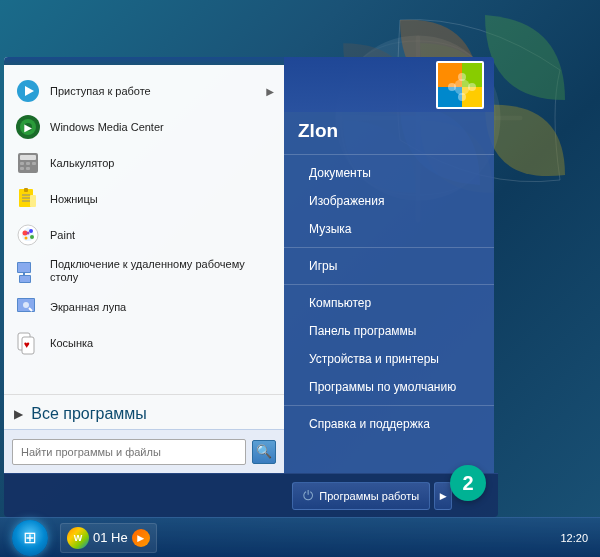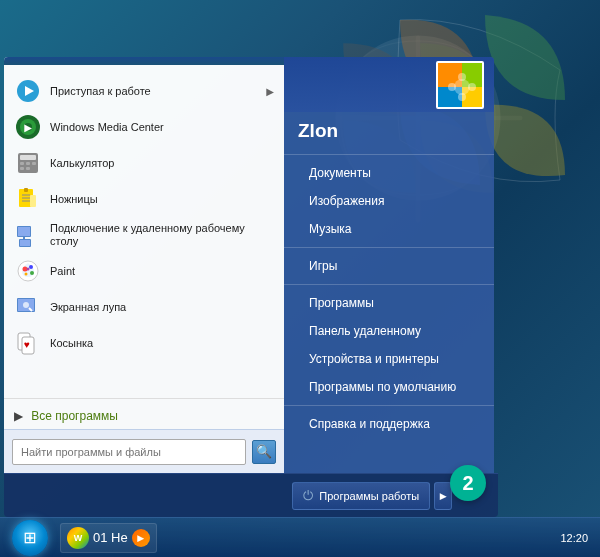--- a/index.html
+++ b/index.html
@@ -383,48 +383,48 @@
             <rect x="14" y="8" width="6" height="12" rx="1" fill="#ffee88"></rect>
           </svg>
         </div>
         <span class="program-label">Ножницы</span>
       </div>
 
 
       <div class="program-item">
         <div class="program-icon">
           <svg width="24" height="24" viewBox="0 0 24 24">
-            <rect x="1" y="3" width="14" height="11" rx="1" fill="#5588cc"></rect>
-            <rect x="2" y="4" width="12" height="9" fill="#88aaee"></rect>
-            <rect x="3" y="16" width="12" height="8" rx="1" fill="#5588cc"></rect>
-            <rect x="4" y="17" width="10" height="6" fill="#88aaee"></rect>
-            <line x1="8" y1="14" x2="8" y2="16" stroke="#5588cc" stroke-width="2"></line>
-          </svg>
-        </div>
-        <span class="program-label" style="font-size:11px;line-height:1.2;">Подключение к удаленному рабочему столу</span>
-      </div>
-
-      <div class="program-item">
-        <div class="program-icon">
-          <svg width="24" height="24" viewBox="0 0 24 24">
             <circle cx="12" cy="12" r="10" fill="white" stroke="#ccc"></circle>
             <path d="M12,4 Q18,8 18,12 Q18,18 12,18 Q6,18 6,12 Q6,8 12,4" fill="#e8f4ff"></path>
             <circle cx="9" cy="10" r="2.5" fill="#ff4444"></circle>
             <circle cx="15" cy="8" r="2" fill="#4444ff"></circle>
             <circle cx="16" cy="14" r="2" fill="#44aa44"></circle>
             <circle cx="10" cy="15" r="1.5" fill="#ffaa00"></circle>
             <circle cx="12" cy="10" r="1.5" fill="#aa44aa"></circle>
           </svg>
         </div>
         <span class="program-label">Paint</span>
       </div>
 
       <div class="program-item">
         <div class="program-icon">
           <svg width="24" height="24" viewBox="0 0 24 24">
+            <rect x="1" y="3" width="14" height="11" rx="1" fill="#5588cc"></rect>
+            <rect x="2" y="4" width="12" height="9" fill="#88aaee"></rect>
+            <rect x="3" y="16" width="12" height="8" rx="1" fill="#5588cc"></rect>
+            <rect x="4" y="17" width="10" height="6" fill="#88aaee"></rect>
+            <line x1="8" y1="14" x2="8" y2="16" stroke="#5588cc" stroke-width="2"></line>
+          </svg>
+        </div>
+        <span class="program-label" style="font-size:11px;line-height:1.2;">Подключение к удаленному рабочему столу</span>
+      </div>
+
+      <div class="program-item">
+        <div class="program-icon">
+          <svg width="24" height="24" viewBox="0 0 24 24">
             <rect x="1" y="3" width="18" height="14" rx="1" fill="#5588cc"></rect>
             <rect x="2" y="4" width="16" height="12" fill="#88aaee"></rect>
             <circle cx="10" cy="10" r="3" fill="white" opacity="0.7"></circle>
             <line x1="13" y1="13" x2="16" y2="16" stroke="white" stroke-width="2"></line>
           </svg>
         </div>
         <span class="program-label">Экранная лупа</span>
       </div>
 
       <div class="program-item">
@@ -437,21 +437,21 @@
         </div>
         <span class="program-label">Косынка</span>
       </div>
 
     </div>
 
     <div class="divider"></div>
 
     <div class="all-programs">
       <span style="font-size:12px; color:#444;">▶</span>
-      <span style="font-size:12px; color:#4d7c0f;">Все программы</span>
+      <span style="font-size:16px; color:#0c4a6e;">Все программы</span>
     </div>
 
     <div class="search-bar" style="background:rgba(180,200,240,0.25); border-top:1px solid rgba(100,140,200,0.3);">
       <input class="search-input" type="text" placeholder="Найти программы и файлы" style="">
       <div class="search-btn">
         <span style="font-size:13px;">🔍</span>
       </div>
     </div>
   </div>
 
@@ -484,22 +484,22 @@
       <div class="right-item">Документы</div>
       <div class="right-item">Изображения</div>
       <div class="right-item">Музыка</div>
 
       <div class="right-divider"></div>
 
       <div class="right-item">Игры</div>
 
       <div class="right-divider"></div>
 
-      <div class="right-item">Программы</div>
-      <div class="right-item">Панель удаленному</div>
+      <div class="right-item">Компьютер</div>
+      <div class="right-item">Панель программы</div>
       <div class="right-item">Устройства и принтеры</div>
       <div class="right-item">Программы по умолчанию</div>
 
       <div class="right-divider"></div>
 
       <div class="right-item">Справка и поддержка</div>
     </div>
   </div>
 
   <div style="position:absolute; bottom:40px; left:4px; width:494px; height:44px; background:rgba(20,50,100,0.95); border-top:1px solid rgba(80,120,200,0.3); border-radius:0 0 4px 4px; display:flex; align-items:center;">

